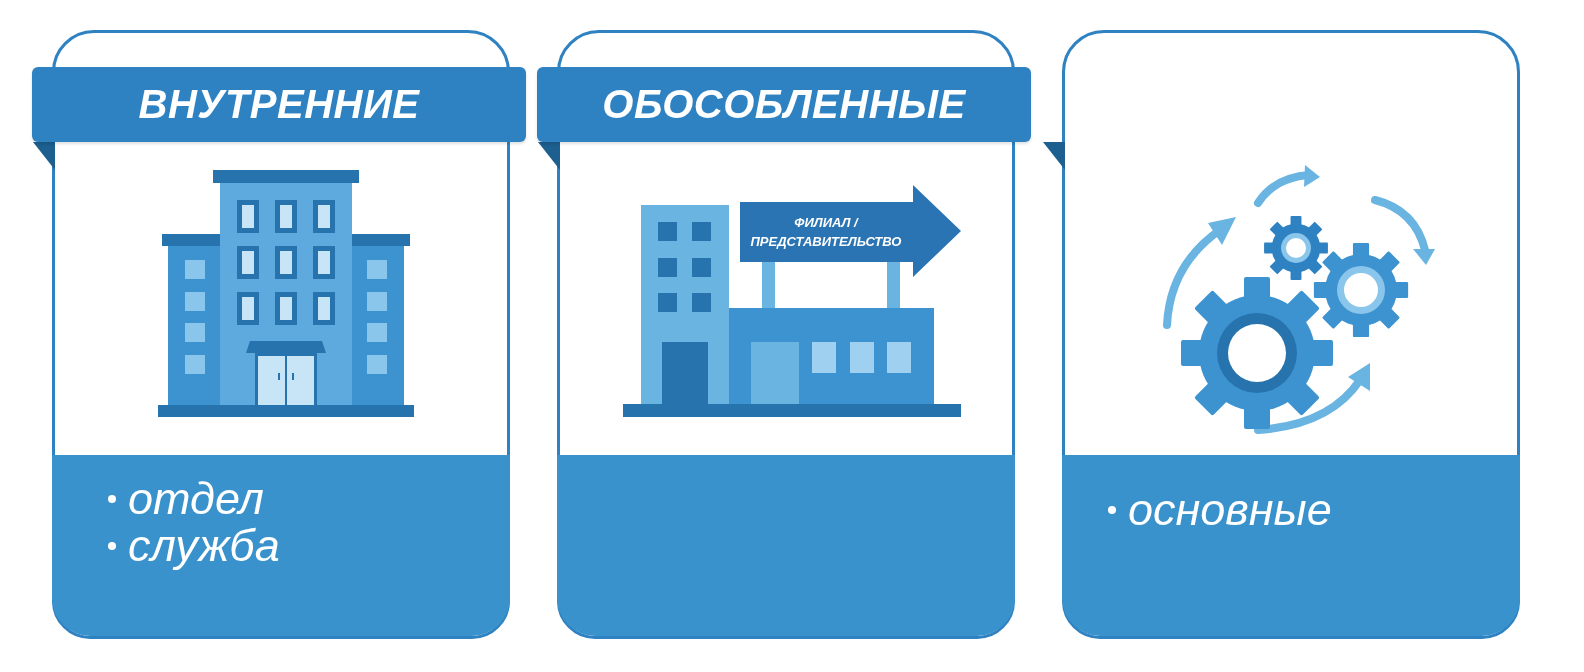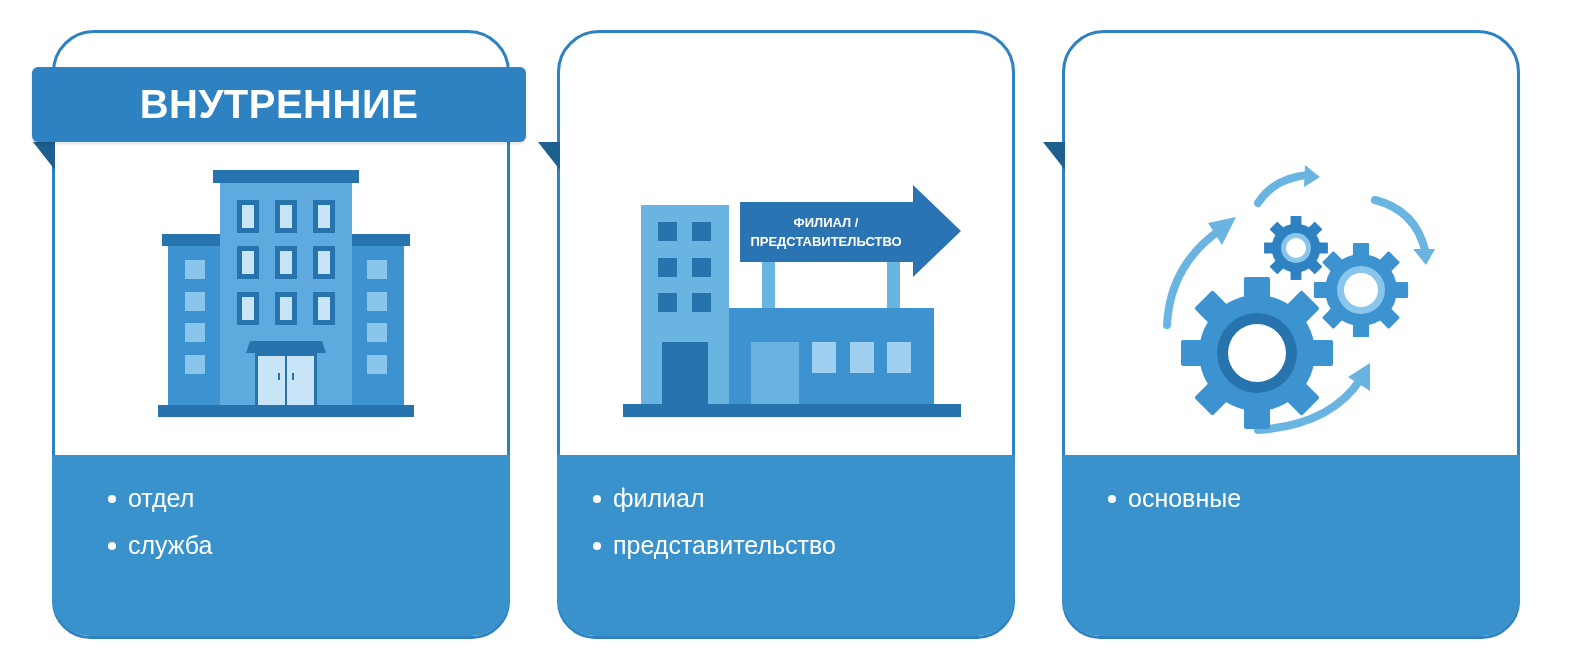--- a/index.html
+++ b/index.html
@@ -1,23 +1,23 @@
 <!DOCTYPE html>
 <html><head>
 <meta charset="utf-8">
 <style>
   html, body { margin:0; padding:0; }
   body { width:1584px; height:672px; background:#ffffff; position:relative; overflow:hidden; font-family:"Liberation Sans", "DejaVu Sans", sans-serif; }
-  .card { position:absolute; top:30px; width:456px; height:582px; }
+  .card { position:absolute; top:30px; width:456px; height:582px;font-style:italic; }
   .frame { position:absolute; left:0; top:0; width:452px; height:603px; border:3px solid #2f82c2; border-radius:42px 42px 38px 38px; background:#fff; box-sizing:content-box; }
   .bottom { position:absolute; left:0; top:425px; width:458px; height:181px; background:#3992cc; border-radius:0 0 38px 38px; }
   .banner { position:absolute; top:37px; left:-20px; width:494px; height:75px; background:#2f82c2; border-radius:6px; display:flex; align-items:center; justify-content:center; color:#fff; font-weight:bold; font-size:40px; letter-spacing:0.5px; box-shadow:0 2px 3px rgba(0,0,0,0.12); }
   .fold-tri { position:absolute; top:112px; left:-19px; width:22px; height:28px; background:#1d5f8f; clip-path:polygon(0 0,100% 0,100% 100%); }
   .illus { position:absolute; left:8px; top:115px; width:458px; height:308px; }
-  .items { position:absolute; left:56px; top:445px; list-style:none; margin:0; padding:0; color:#fff; font-size:25px; line-height:47px; }
+  .items { position:absolute; left:56px; top:445px; list-style:none; margin:0; padding:0; color:#fff; font-size:45px; line-height:47px; }
   .items li { display:flex; align-items:center; }
   .bullet { display:inline-block; width:8px; height:8px; border-radius:50%; background:#fff; margin-right:12px; }
   svg { display:block; }
 </style>
 </head>
 <body>
 
 <div class="card" style="left:52px;">
   <div class="frame"></div>
   <div class="bottom"></div>
@@ -87,20 +87,21 @@
         <span class="bullet"></span>
         <span>служба</span>
       </li>
   </ul>
 </div>
 
 <div class="card" style="left:557px;">
   <div class="frame"></div>
   <div class="bottom"></div>
   <div class="fold-tri"></div>
+  <div class="banner">ОБОСОБЛЕННЫЕ</div>
   <div class="illus">
     <svg width="458" height="308" viewBox="0 0 458 308">
 
       <rect x="58" y="259" width="338" height="13" fill="#2673ae"></rect>
 
       <rect x="76" y="60" width="88" height="199" fill="#6ab4e2"></rect>
       <g fill="#2673ae">
         <rect x="93" y="77" width="19" height="19"></rect>
           <rect x="127" y="77" width="19" height="19"></rect>
         <rect x="93" y="113" width="19" height="19"></rect>
@@ -119,30 +120,20 @@
         <rect x="247" y="197" width="24" height="31"></rect>
         <rect x="285" y="197" width="24" height="31"></rect>
         <rect x="322" y="197" width="24" height="31"></rect>
       </g>
 
       <polygon points="175,57 348,57 348,40 396,86 348,132 348,117 175,117" fill="#2a74b3"></polygon>
       <text x="261" y="82" text-anchor="middle" fill="#fff" font-size="13" font-weight="bold" font-family="Liberation Sans, sans-serif">ФИЛИАЛ /</text>
       <text x="261" y="101" text-anchor="middle" fill="#fff" font-size="13" font-weight="bold" font-family="Liberation Sans, sans-serif">ПРЕДСТАВИТЕЛЬСТВО</text>
     </svg>
   </div>
-  <ul class="items" style="left:36px;">
-    <li>
-        <span class="bullet"></span>
-        <span>филиал</span>
-      </li>
-    <li>
-        <span class="bullet"></span>
-        <span>представительство</span>
-      </li>
-  </ul>
 </div>
 
 <div class="card" style="left:1062px;">
   <div class="frame"></div>
   <div class="bottom"></div>
   <div class="fold-tri"></div>
   <div class="illus">
     <svg width="458" height="308" viewBox="0 0 458 308">
       <defs>
         <g id="gear8">
@@ -185,19 +176,19 @@
       <circle cx="291" cy="145" r="24" fill="#8ac6ec"></circle>
       <circle cx="291" cy="145" r="17" fill="#ffffff"></circle>
 
       <g transform="translate(226,103) scale(0.42)" style="color:#2f82c2">
           <use href="#gear8"></use>
         </g>
       <circle cx="226" cy="103" r="15" fill="#8ac6ec"></circle>
       <circle cx="226" cy="103" r="10" fill="#ffffff"></circle>
     </svg>
   </div>
-  <ul class="items" style="left:46px;">
+  <ul class="items" style="left:46px;margin-top:11px;">
     <li>
         <span class="bullet"></span>
         <span>основные</span>
       </li>
   </ul>
 </div>
 
 </body></html>

